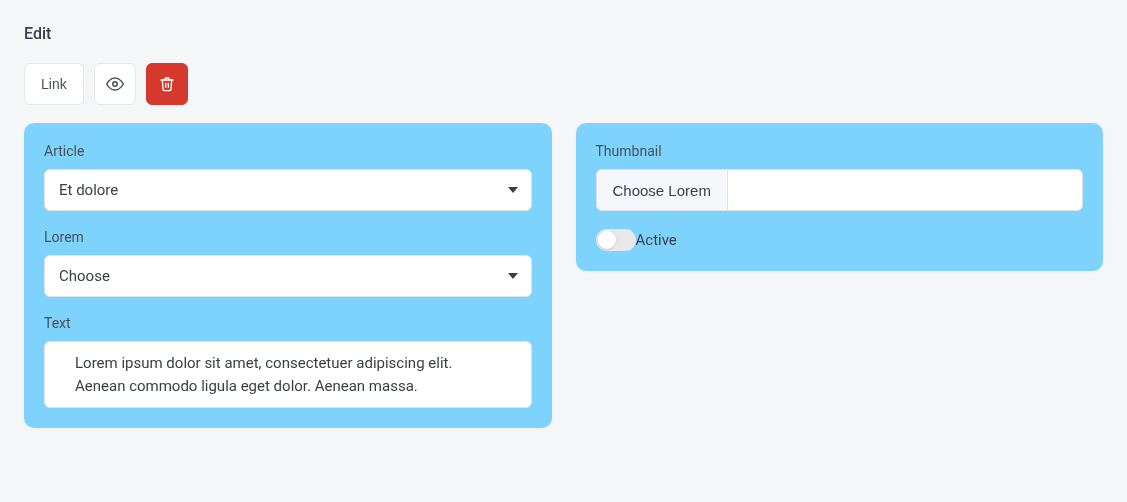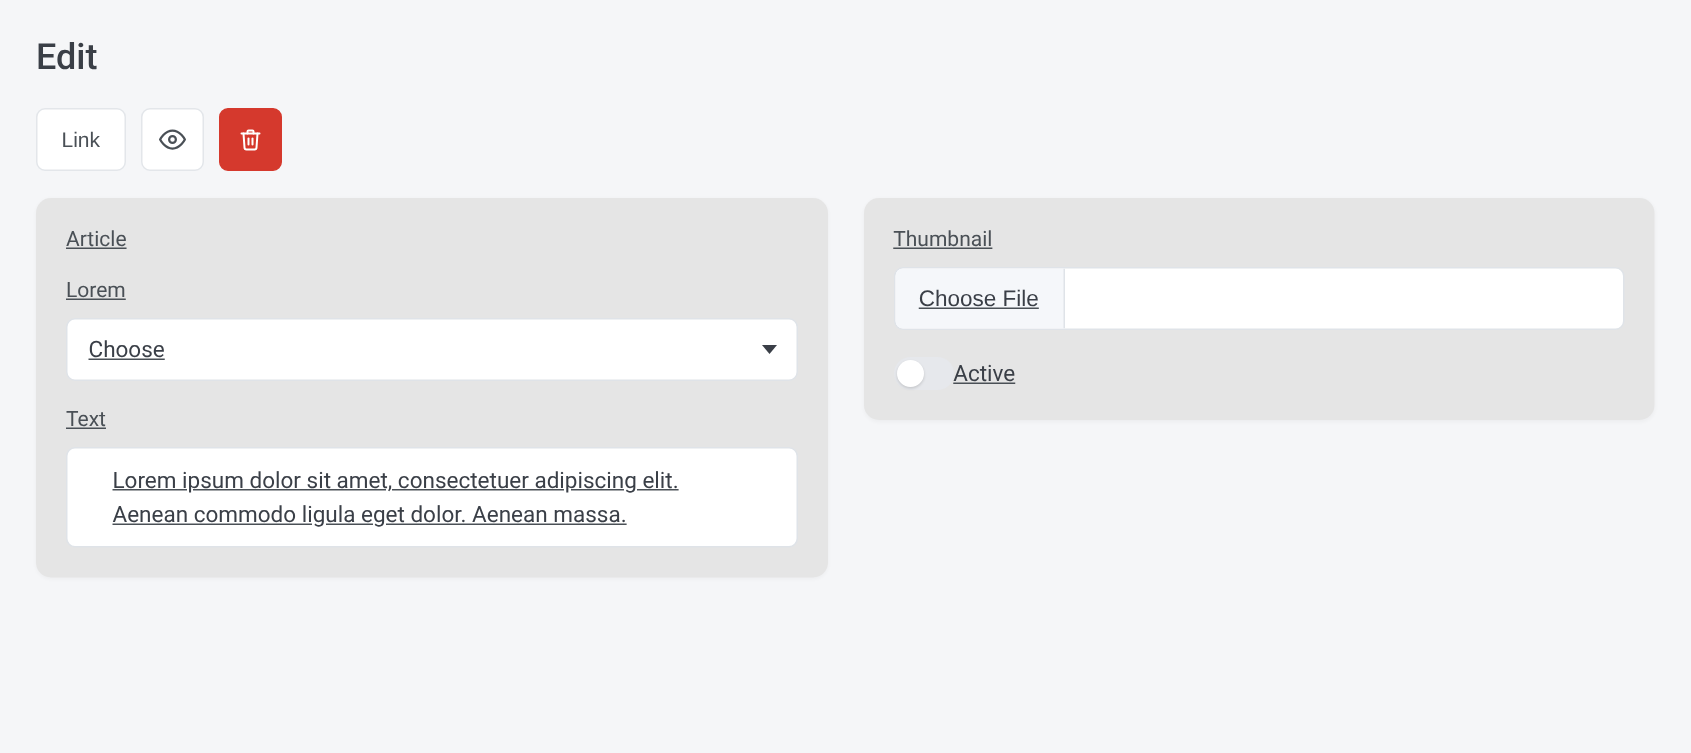--- a/index.html
+++ b/index.html
@@ -4,21 +4,21 @@
   <style>
     * { box-sizing: border-box; margin: 0; padding: 0; }
     body {
       font-family: -apple-system, BlinkMacSystemFont, "Segoe UI", Roboto, "Helvetica Neue", Arial, sans-serif;
       background: #f5f6f8;
       padding: 24px;
       color: #4a5056;
       font-size: 14px;
     }
     .page-title {
-      font-size: 24px;
+      font-size: 16px;
       font-weight: 500;
       color: #3a3f47;
       margin-bottom: 20px;
     }
     .toolbar {
       display: flex;
       gap: 10px;
       margin-bottom: 18px;
     }
     .btn {
@@ -45,25 +45,24 @@
       width: 42px;
       padding: 0;
     }
     .row {
       display: flex;
       gap: 24px;
       align-items: flex-start;
     }
     .col { flex: 1; }
     .card {
-      background: #e5e5e5;
+      background: #7dd3fc;
       border-radius: 10px;
       padding: 20px;
       box-shadow: 0 1px 3px rgba(0,0,0,0.04);
-      text-decoration: underline;
     }
     .field { margin-bottom: 18px; }
     .field:last-child { margin-bottom: 0; }
     .field-label {
       display: block;
       font-size: 14px;
       color: #4a5056;
       margin-bottom: 10px;
     }
     .input-like {
@@ -180,20 +179,28 @@
     </span>
   </button>
 </div>
 
 <div class="row">
   <div class="col">
     <div class="card">
 
       <div class="field">
         <label class="field-label">Article</label>
+        <div class="select-wrap">
+          <div class="input-like">Et dolore</div>
+          <span class="select-caret">
+            <svg width="10" height="6" viewBox="0 0 10 6">
+                <path d="M0 0l5 6 5-6z" fill="#3a3f47"></path>
+              </svg>
+          </span>
+        </div>
       </div>
 
       <div class="field">
         <label class="field-label">Lorem</label>
         <div class="select-wrap">
           <div class="input-like">Choose</div>
           <span class="select-caret">
             <svg width="10" height="6" viewBox="0 0 10 6">
                 <path d="M0 0l5 6 5-6z" fill="#3a3f47"></path>
               </svg>
@@ -208,21 +215,21 @@
 
     </div>
   </div>
 
   <div class="col">
     <div class="card">
 
       <div class="field">
         <label class="field-label">Thumbnail</label>
         <div class="file-input">
-          <button class="file-button">Choose File</button>
+          <button class="file-button">Choose Lorem</button>
         </div>
       </div>
 
       <div class="field">
         <div class="toggle-row">
           <div class="toggle">
             <div class="toggle-knob"></div>
           </div>
           <span class="toggle-label">Active</span>
         </div>

